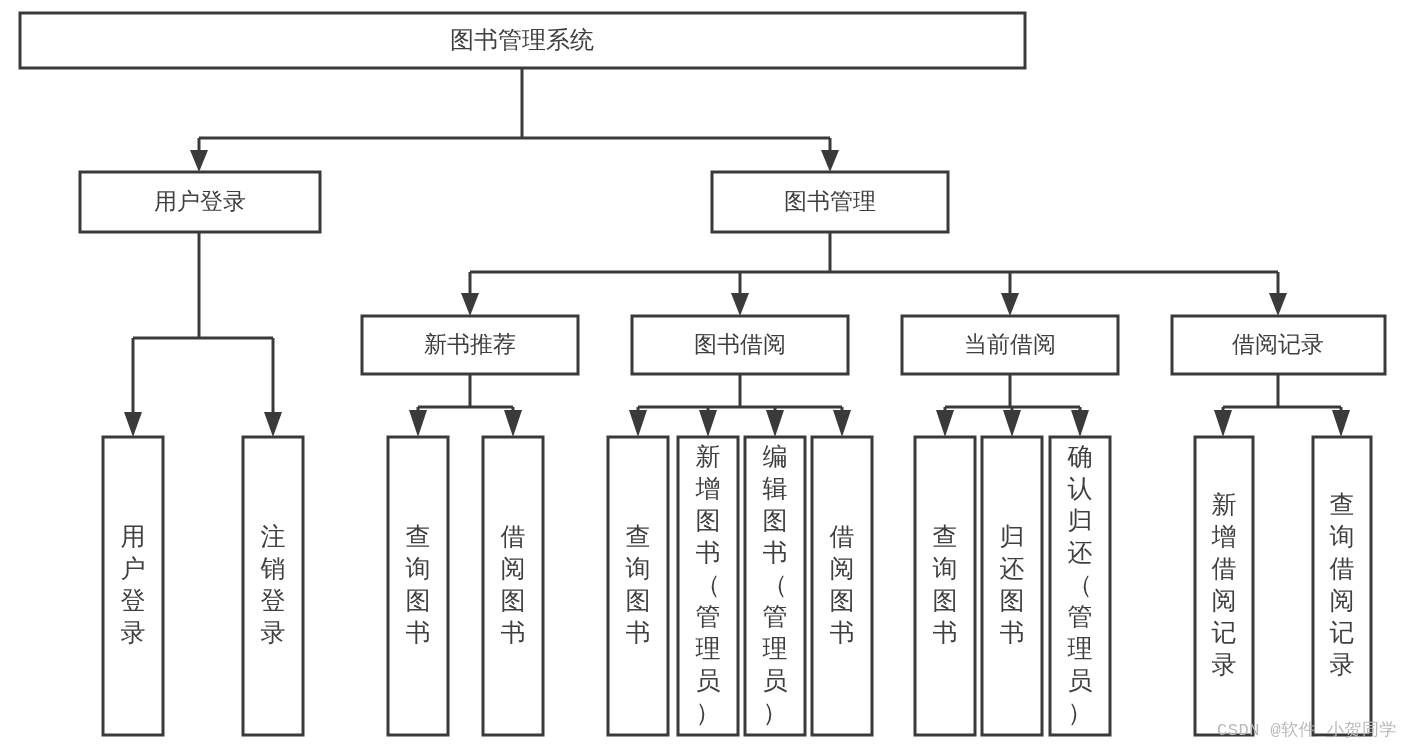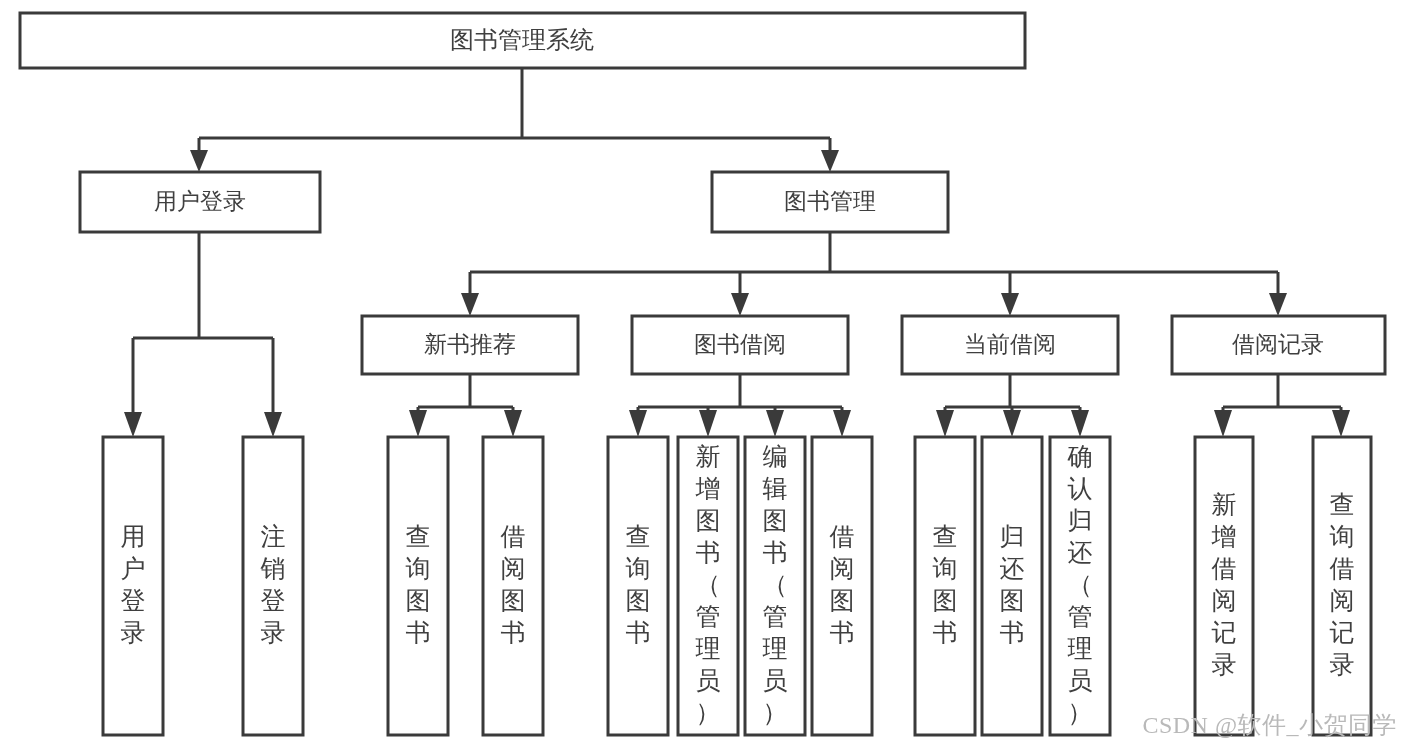--- a/index.html
+++ b/index.html
@@ -58,22 +58,22 @@
     font-size: 25px;
     text-anchor: middle;
   }
   .leaf-label tspan {
     dominant-baseline: middle;
   }
   .watermark {
     position: absolute;
     right: 8px;
     bottom: 6px;
-    font-family: Liberation Serif, serif;
-    font-size: 24px;
+    font-family: Liberation Mono, monospace;
+    font-size: 17px;
     color: #b9b9b9;
     letter-spacing: 0.5px;
     white-space: nowrap;
     user-select: none;
   }
 </style>
 </head>
 <body>
 
 <div id="diagram-root">

